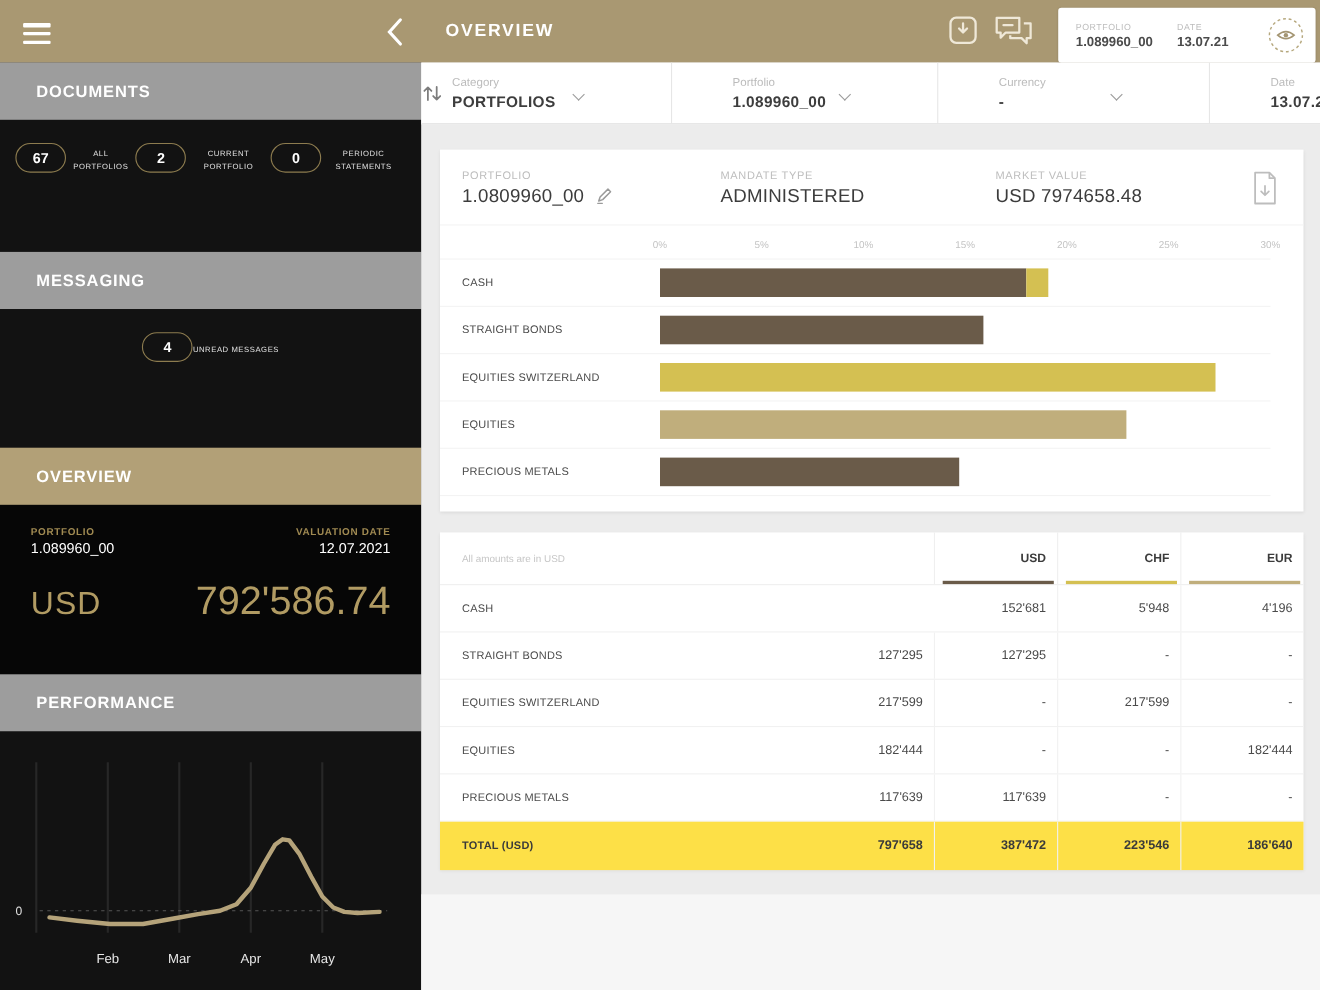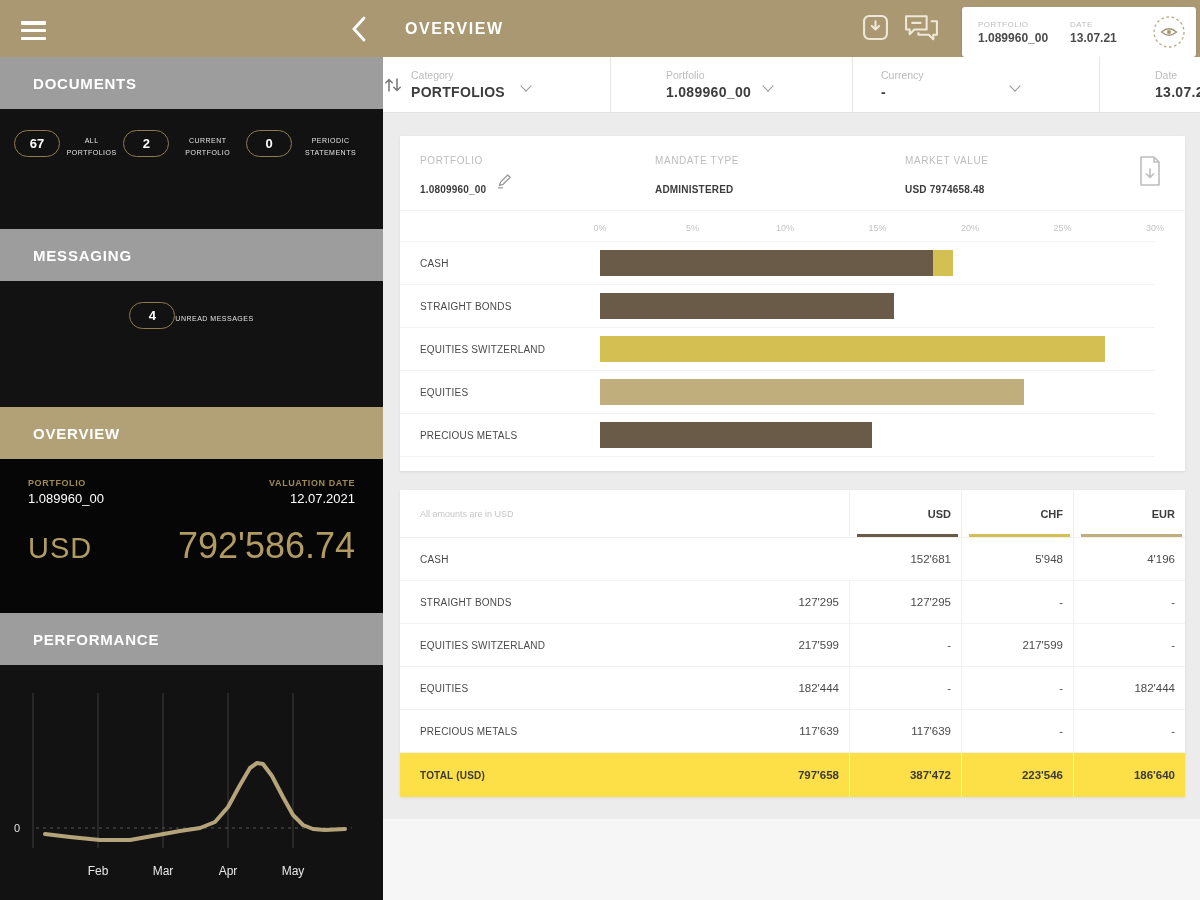--- a/index.html
+++ b/index.html
@@ -57,21 +57,21 @@
   .f-label{font-size:10.5px;color:#bcbcbc;}
   .f-value{font-size:14px;color:#3d3d3d;font-weight:600;margin-top:3px;letter-spacing:.3px;}
   .chev{position:absolute;right:38px;top:25px;width:7px;height:7px;border-right:1.6px solid #9a9a9a;
         border-bottom:1.6px solid #9a9a9a;transform:rotate(45deg);}
   .card{background:#fff;margin:0 15px 0 17px;box-shadow:0 1px 3px rgba(0,0,0,.07);}
   .card1{margin-top:23px;}
   .card2{margin-top:19px;}
   .detail-row{display:flex;align-items:flex-start;padding:19px 22px 15px 20px;border-bottom:1px solid #f4f4f4;}
   .d-stack.w1{width:235px;}.d-stack.w2{width:250px;}.d-stack.w3{flex:1;}
   .d-label{font-size:10px;color:#bdbdbd;letter-spacing:.6px;}
-  .d-value{font-size:10px;color:#3c3c3c;font-weight:700;margin-top:18px;letter-spacing:.2px;}
+  .d-value{font-size:17px;color:#3c3c3c;font-weight:400;margin-top:3px;letter-spacing:.2px;}
   .d-value-row{display:flex;align-items:center;gap:10px;}
   .chart-area{padding:8px 30px 14px 0;}
   .axis-row{position:relative;height:22px;margin-left:200px;width:555px;}
   .tick{position:absolute;transform:translateX(-50%);font-size:9px;color:#c3c3c3;top:4px;}
   .bar-row{display:flex;align-items:center;height:42px;border-bottom:1px solid #f3f3f3;}
   .bar-row:first-child{border-top:1px solid #f3f3f3;}
   .bar-label{width:200px;padding-left:20px;box-sizing:border-box;font-size:10px;color:#4a4a4a;letter-spacing:.2px;}
   .bar-track{width:555px;height:26px;display:flex;}
   .seg{height:100%;}
   
@@ -215,21 +215,21 @@
           <div class="filter-group" style="width: 165px; padding-left: 8px;">
             <div class="f-label">Category</div>
             <div class="f-value">PORTFOLIOS</div>
             <span class="chev"></span>
           </div>
           <div class="filter-group bordered" style="width: 200px; padding-left: 55px;">
             <div class="f-label">Portfolio</div>
             <div class="f-value">1.089960_00</div>
             <span class="chev"></span>
           </div>
-          <div class="filter-group bordered" style="width: 205px; padding-left: 28px;">
+          <div class="filter-group bordered" style="width: 205px; padding-left: 55px;">
             <div class="f-label">Currency</div>
             <div class="f-value">-</div>
             <span class="chev"></span>
           </div>
           <div class="filter-group bordered" style="width: 195px; padding-left: 55px;">
             <div class="f-label">Date</div>
             <div class="f-value">13.07.21</div>
             <span class="chev"></span>
           </div>
         </div>

